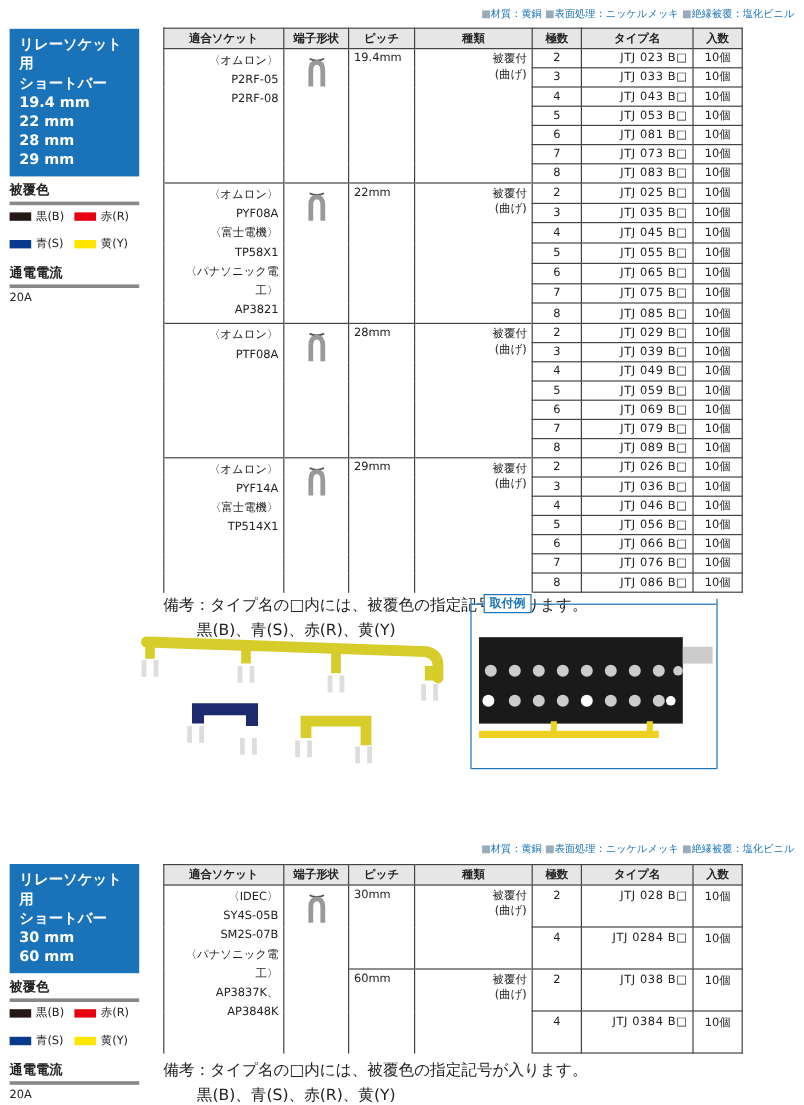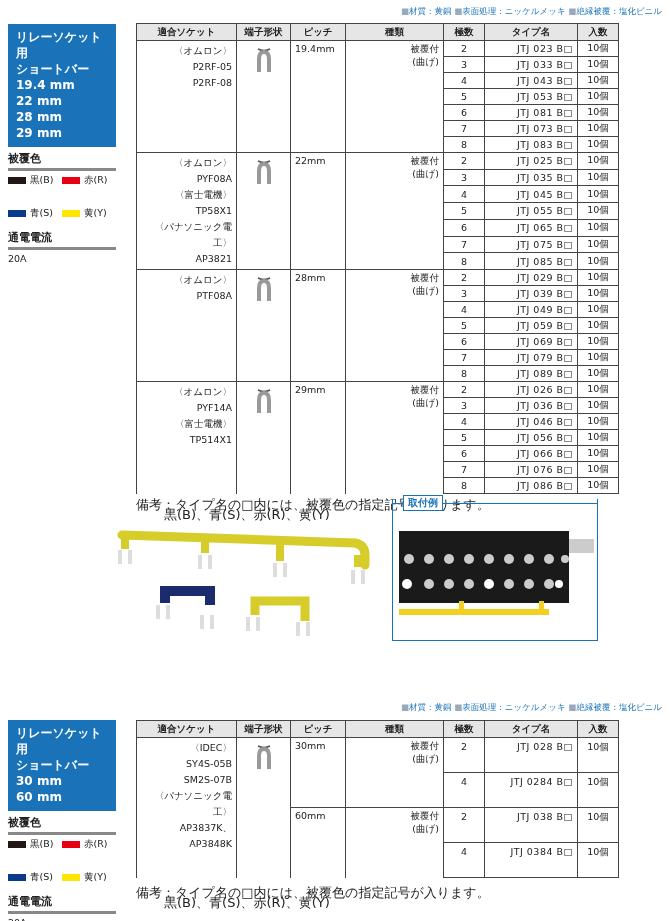--- a/index.html
+++ b/index.html
@@ -1,35 +1,35 @@
 <!DOCTYPE html>
 <html><head>
 <meta charset="utf-8">
 <style>
   * { box-sizing: border-box; margin: 0; padding: 0; }
   body { width: 670px; height: 921px; background: #fff; font-family: "DejaVu Sans", sans-serif; color: #222; position: relative; overflow: hidden; font-size: 10px; }
   .side { position: absolute; left: 8px; width: 108px; }
   .side-title { background: #1a73b8; color: #fff; padding: 5px 6px 6px 8px; font-size: 12px; line-height: 16px; font-weight: bold; }
   .side-sec { margin-top: 4px; font-size: 11px; font-weight: bold; color: #222; padding-bottom: 2px; border-bottom: 3px solid #888; }
-  .legend { display: grid; grid-template-columns: 54px 54px; font-size: 9.5px; margin-top: 3px; row-gap: 20px; }
+  .legend { display: grid; grid-template-columns: 54px 54px; font-size: 9.5px; margin-top: 3px; row-gap: 10px; }
   .legend span.sw { display: inline-block; width: 18px; height: 7px; margin-right: 4px; vertical-align: middle; }
   .amp { font-size: 9.5px; margin-top: 3px; }
   .mat { position: absolute; font-size: 8.5px; color: #1a73b8; right: 8px; }
   .mat .sq { color: #9ab; }
   table.spec { position: absolute; left: 136px; border-collapse: collapse; font-size: 9.5px; }
   table.spec th { background: #e6e6e6; border: 1px solid #444; font-weight: bold; height: 17px; font-size: 9.5px; margin-left: 33px; }
   table.spec td { border-left: 1px solid #444; border-right: 1px solid #444; vertical-align: top; padding: 2px 4px; }
   table.spec tr.grp td { border-top: 1px solid #444; }
   td.pole, td.qty, td.type { border: 1px solid #444 !important; text-align: center; height: 16px; padding: 0 4px !important; vertical-align: middle !important; }
   td.type { font-weight: normal; letter-spacing: 0.5px; text-align: right; }
   td.kind { text-align: right; }
   td.sock { line-height: 16px; text-align: right; }
   .term { display: block; margin: 4px auto 0; }
   .note { position: absolute; left: 136px; font-size: 13px; line-height: 10px; }
-  .note .l2 { padding-left: 28px; }
+  .note .l2 { padding-left: 28px; margin-top: 11px; }
   .photo { position: absolute; left: 110px; top: 525px; width: 270px; height: 135px; }
   .example { position: absolute; left: 392px; top: 499px; width: 206px; height: 142px; border-left: 1px solid #1a73b8; border-right: 1px solid #1a73b8; }
   .example .topline { position: absolute; top: 4px; left: 0; right: 0; border-top: 1px solid #1a73b8; }
   .example .botline { position: absolute; bottom: 0; left: 0; right: 0; border-top: 1px solid #1a73b8; }
   .example .lab { position: absolute; top: -4px; left: 10px; background: #fff; border: 1px solid #1a73b8; color: #1a73b8; font-weight: bold; font-size: 10px; padding: 0 4px; }
 </style>
 </head>
 <body>
 
 <div class="side" style="top:24px;">

